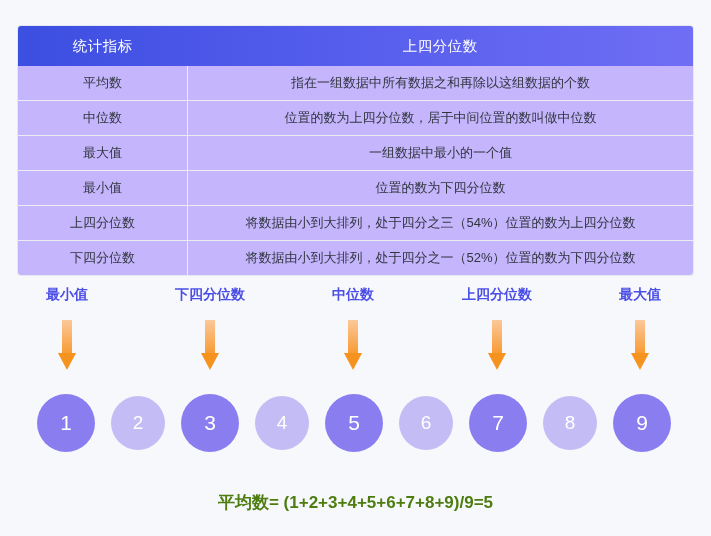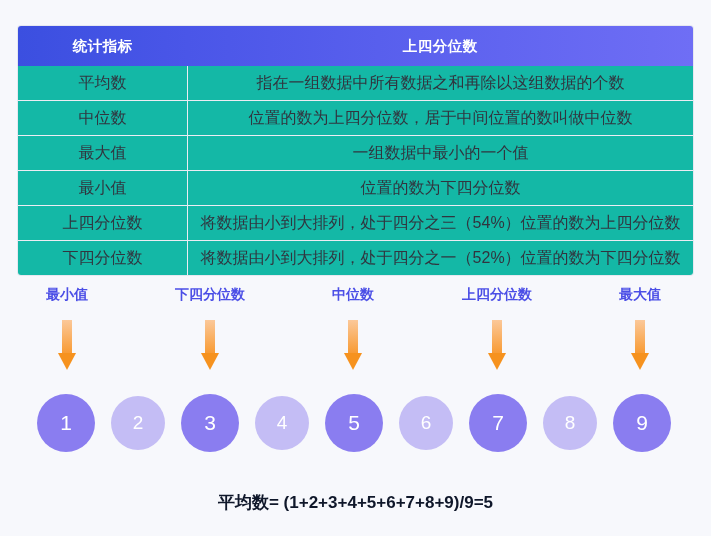--- a/index.html
+++ b/index.html
@@ -27,39 +27,39 @@
     background: #ffffff;
   }
   table.stat-table {
     width: 100%;
     border-collapse: collapse;
     table-layout: fixed;
   }
   table.stat-table th {
     color: #ffffff;
     font-size: 14.5px;
-    font-weight: bold;
+    font-weight: normal;
     height: 38px;
     letter-spacing: 0.5px;
   }
   th.col-metric {
     width: 25%;
     background: linear-gradient(to right, #3b4fe0, #4a56e8);
   }
   th.col-method {
     width: 75%;
     background: linear-gradient(to right, #4a56e8, #6f6ef5);
   }
   table.stat-table td {
     height: 32px;
-    font-size: 16px;
+    font-size: 13px;
     color: #31353f;
     text-align: center;
     border-bottom: 1px solid #ececf3;
-    background: #14b8a6;
+    background: #c4b5fd;
   }
   table.stat-table tr:last-child td {
     border-bottom: none;
   }
   table.stat-table td.metric {
     border-right: 1px solid #ececf3;
   }
 
   
   .diagram {
@@ -138,21 +138,21 @@
     background: #c4bdf5;
   }
 
   .formula {
     position: absolute;
     top: 205px;
     width: 711px;
     text-align: center;
     font-size: 17px;
     font-weight: bold;
-    color: #0f172a;
+    color: #4d7c0f;
   }
 </style>
 </head>
 <body>
 
 <div class="table-wrap">
   <table class="stat-table">
     <thead>
       <tr>
         <th class="col-metric">统计指标</th>

